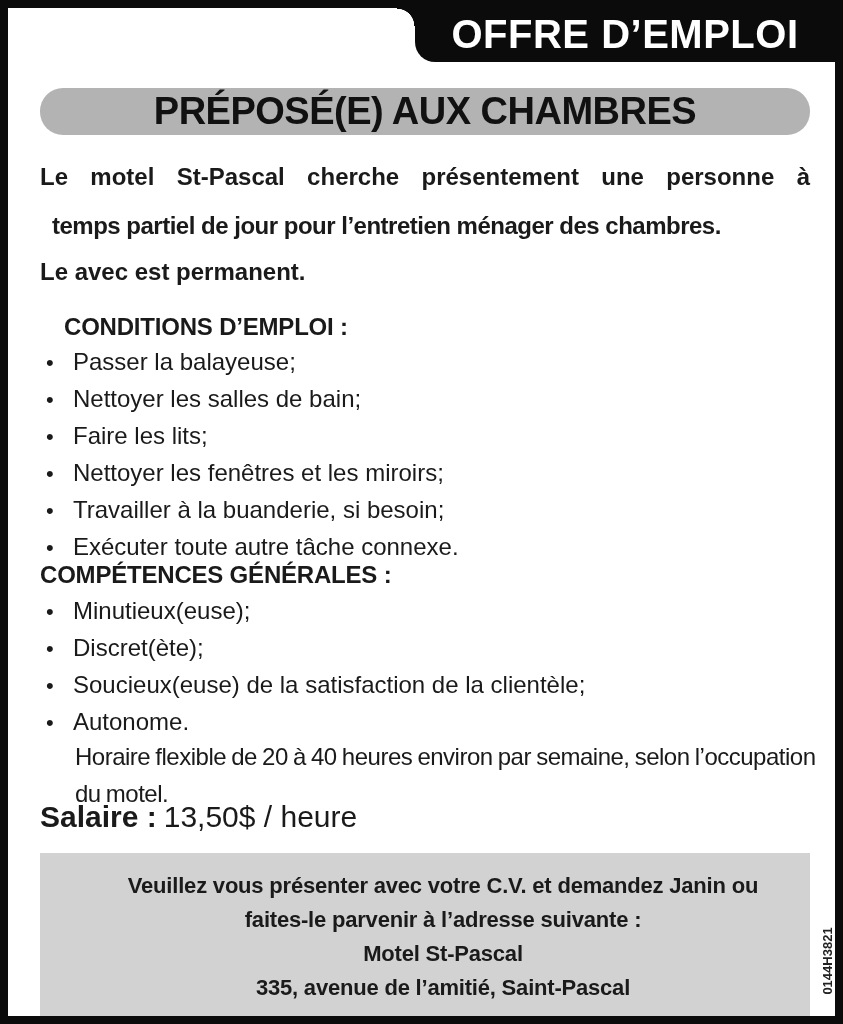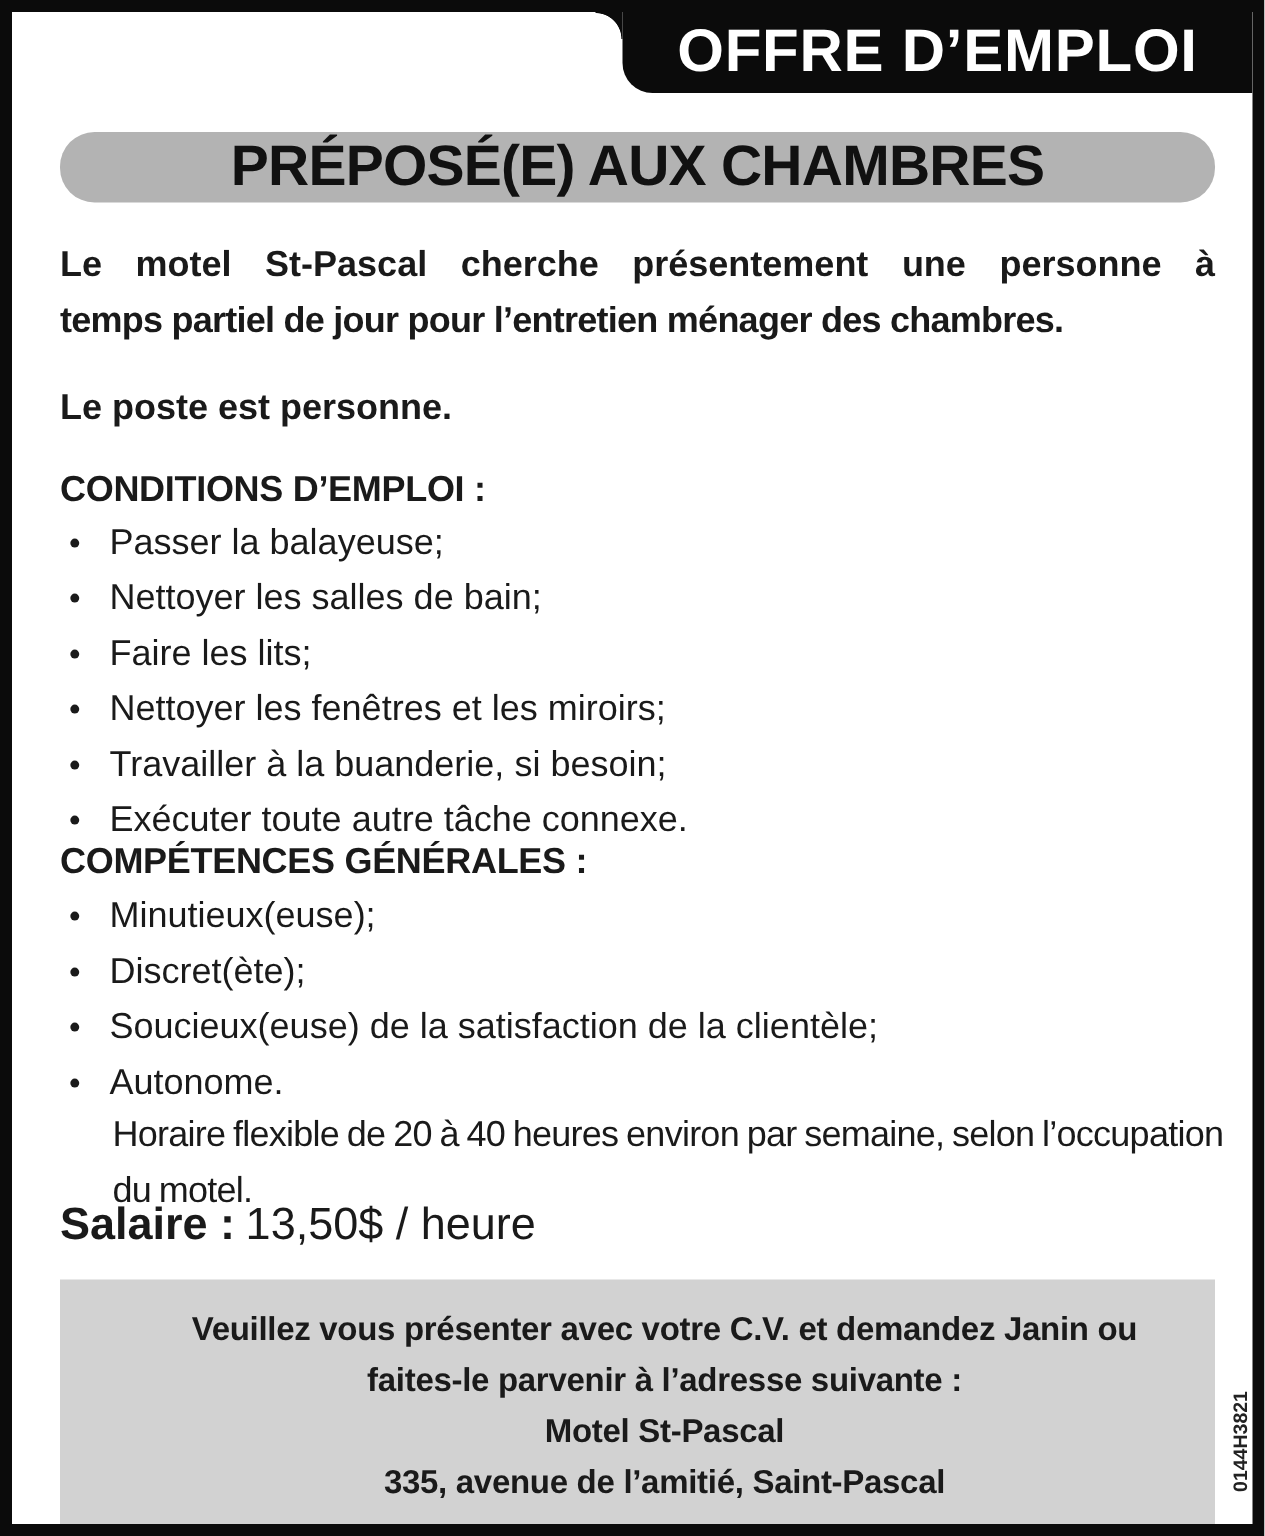--- a/index.html
+++ b/index.html
@@ -35,24 +35,24 @@
     position: absolute; left: 32px; top: 80px;
     width: 770px; height: 47px;
     background: #b3b3b3; text-align: center; border-radius: 23px;
   }
   .title-bar .title-text {
     font-weight: bold; font-size: 38px; line-height: 47px;
     letter-spacing: -0.5px; white-space: nowrap; color: #111;
   }
   .intro { position: absolute; left: 32px; width: 770px; font-weight: bold; font-size: 24px; }
   .intro.l1 { top: 155px; text-align: justify; text-align-last: justify; }
-  .intro.l2 { top: 192px; white-space: nowrap; letter-spacing: -0.5px; }
+  .intro.l2 { top: 204px; white-space: nowrap; letter-spacing: -0.5px; margin-left: 12px; }
   .permanent { position: absolute; left: 32px; top: 250px; font-weight: bold; font-size: 24px; }
   .sec-heading { position: absolute; left: 32px; font-weight: bold; font-size: 24px; letter-spacing: -0.2px; }
-  .sec-heading.h1 { top: 305px; }
+  .sec-heading.h1 { top: 305px; margin-left: 24px; }
   .sec-heading.h2 { top: 553px; text-align: right; }
   .list { position: absolute; left: 38px; width: 764px; margin: 0; padding: 0; list-style: none; }
   .list.list1 { top: 340px; }
   .list.list2 { top: 589px; }
   .list li { display: flex; align-items: baseline; height: 37px; font-size: 24px; }
   .list .dot { width: 27px; font-size: 22px; flex: 0 0 27px; }
   .sched { position: absolute; left: 32px; width: 770px; font-size: 24px;
            letter-spacing: -0.5px; word-spacing: -1px; white-space: nowrap; margin-left: 35px; }
   .sched.l1 { top: 735px; }
   .sched.l2 { top: 772px; }
@@ -84,21 +84,21 @@
     <span class="banner-text" style="color: rgb(255, 255, 255); margin-top: 20px;">OFFRE D’EMPLOI</span>
   </div>
 
   <div class="title-bar" style="background: rgb(179, 179, 179);">
     <span class="title-text">PRÉPOSÉ(E) AUX CHAMBRES</span>
   </div>
 
   <div class="intro l1">Le motel St-Pascal cherche présentement une personne à</div>
   <div class="intro l2">temps partiel de jour pour l’entretien ménager des chambres.</div>
 
-  <div class="permanent">Le poste est personne.</div>
+  <div class="permanent">Le avec est permanent.</div>
 
   <div class="sec-heading h1">CONDITIONS D’EMPLOI :</div>
   <ul class="list list1">
     <li>
         <span class="dot">•</span>
         <span>Passer la balayeuse;</span>
       </li>
     <li>
         <span class="dot">•</span>
         <span>Nettoyer les salles de bain;</span>

